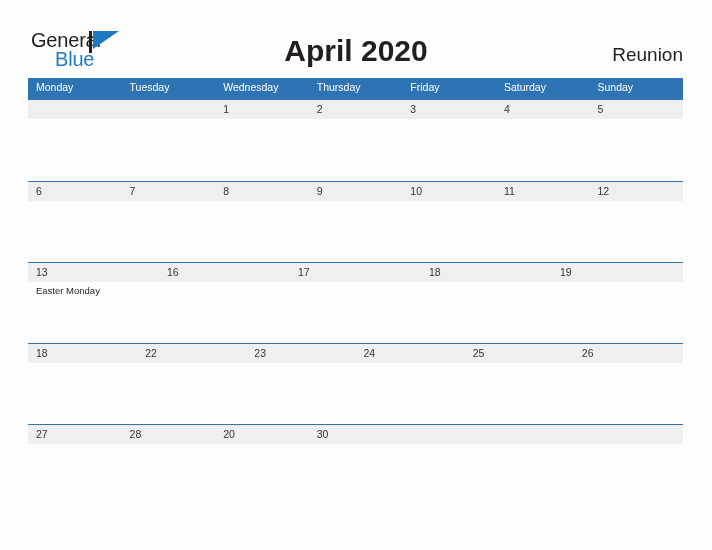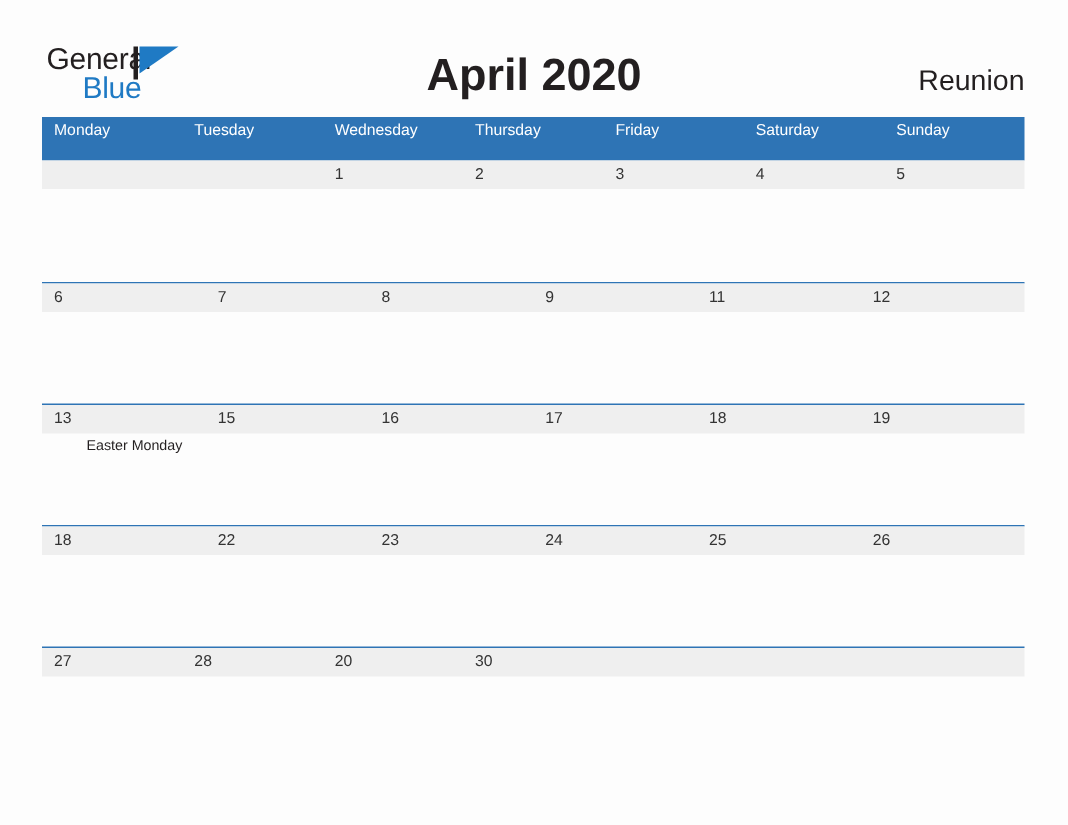--- a/index.html
+++ b/index.html
@@ -118,21 +118,21 @@
   .calendar {
     position: absolute;
     left: 28px;
     top: 78px;
     width: 655px;
   }
 
   .weekday-row {
     display: flex;
     width: 655px;
-    height: 29px;
+    height: 22px;
     background: #2e74b5;
   }
   .weekday-cell {
     flex: 1 1 0;
     height: 18px;
     line-height: 18px;
     font-size: 10.5px;
     color: #ffffff;
     padding-left: 8px;
     box-sizing: border-box;
@@ -154,21 +154,20 @@
   .day-band {
     display: flex;
     width: 655px;
     height: 19px;
     background: #efefef;
   }
   .day-body {
     display: flex;
     width: 655px;
     height: 78px;
-    text-align: right;
   }
   .day-cell-num {
     flex: 1 1 0;
     height: 19px;
     line-height: 19px;
     font-size: 10.5px;
     color: #333333;
     padding-left: 8px;
     box-sizing: border-box;
     font-family: "Liberation Sans", sans-serif;
@@ -242,37 +241,37 @@
             <div class="day-cell-events"></div>
             <div class="day-cell-events"></div>
           </div>
         </div>
         <div class="week-row">
           <div class="day-band">
             <div class="day-cell-num">6</div>
             <div class="day-cell-num">7</div>
             <div class="day-cell-num">8</div>
             <div class="day-cell-num">9</div>
+            <div class="day-cell-num">10</div>
             <div class="day-cell-num">11</div>
             <div class="day-cell-num">12</div>
           </div>
           <div class="day-body">
             <div class="day-cell-events"></div>
             <div class="day-cell-events"></div>
             <div class="day-cell-events"></div>
             <div class="day-cell-events"></div>
             <div class="day-cell-events"></div>
             <div class="day-cell-events"></div>
             <div class="day-cell-events"></div>
           </div>
         </div>
         <div class="week-row">
           <div class="day-band">
             <div class="day-cell-num">13</div>
-            <div class="day-cell-num">15</div>
             <div class="day-cell-num">16</div>
             <div class="day-cell-num">17</div>
             <div class="day-cell-num">18</div>
             <div class="day-cell-num">19</div>
           </div>
           <div class="day-body">
             <div class="day-cell-events">
               <div class="event-text">Easter Monday</div>
             </div>
             <div class="day-cell-events"></div>

